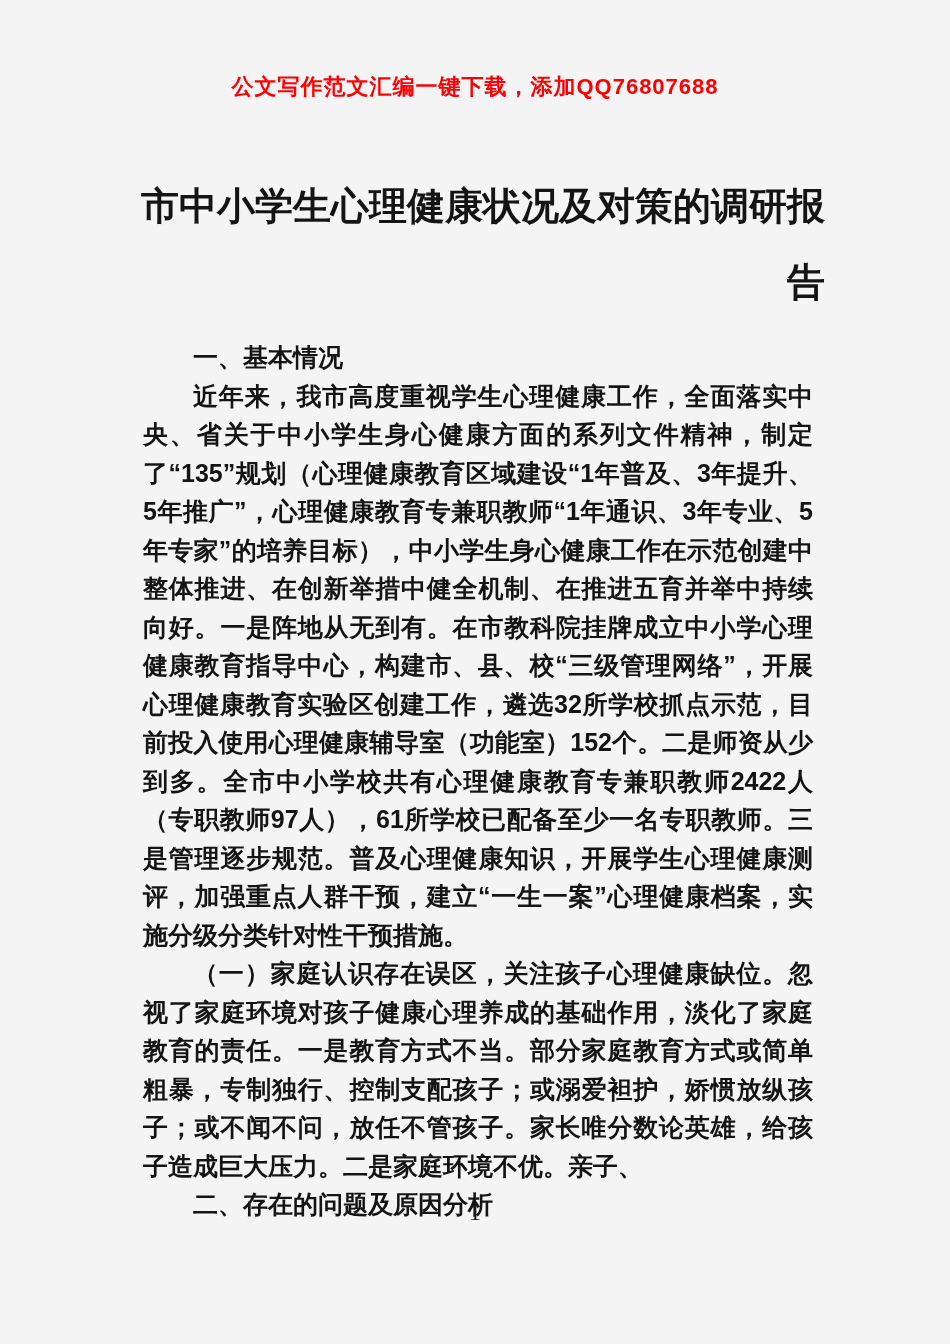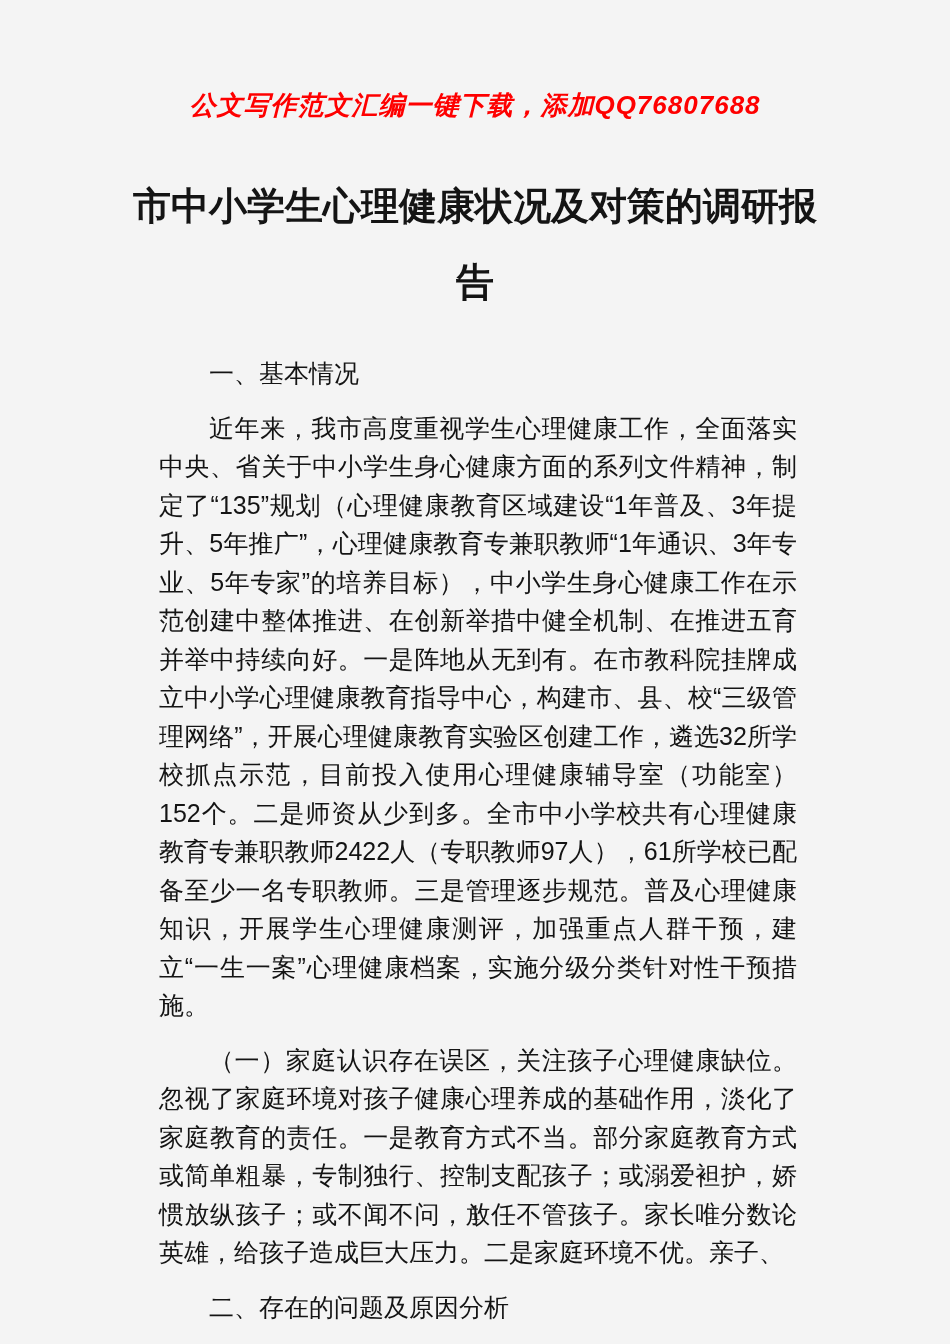--- a/index.html
+++ b/index.html
@@ -12,55 +12,54 @@
   }
   .page {
     position: relative;
     width: 950px;
     height: 1344px;
     background: #f4f4f4;
     overflow: hidden;
   }
   .promo {
     position: absolute;
-    top: 88px;
+    top: 72px;
     left: 0;
     width: 100%;
     text-align: center;
     color: #fe0000;
-    font-size: 26px;
+    font-size: 22px;
     font-weight: bold;
     letter-spacing: 1px;
-    font-style: italic;
   }
   .title {
     position: absolute;
     top: 168px;
     left: 125px;
     width: 700px;
-    text-align: center;
+    text-align: right;
     font-size: 38px;
     font-weight: bold;
     line-height: 76px;
     color: #141414;
   }
   .doc-body {
     position: absolute;
     top: 338px;
     left: 143px;
     width: 670px;
     font-size: 25px;
     line-height: 38.5px;
     text-align: justify;
     color: #141414;
   }
   .doc-body p {
     text-indent: 2em;
-    margin: 16px;
-    font-weight: 400;
+    margin: 0;
+    font-weight: 700;
   }
   .page-number {
     position: absolute;
     bottom: 118px;
     left: 0;
     width: 100%;
     text-align: center;
     font-size: 24px;
     font-family: "Liberation Serif", "DejaVu Serif", serif;
     color: #1a1a1a;

